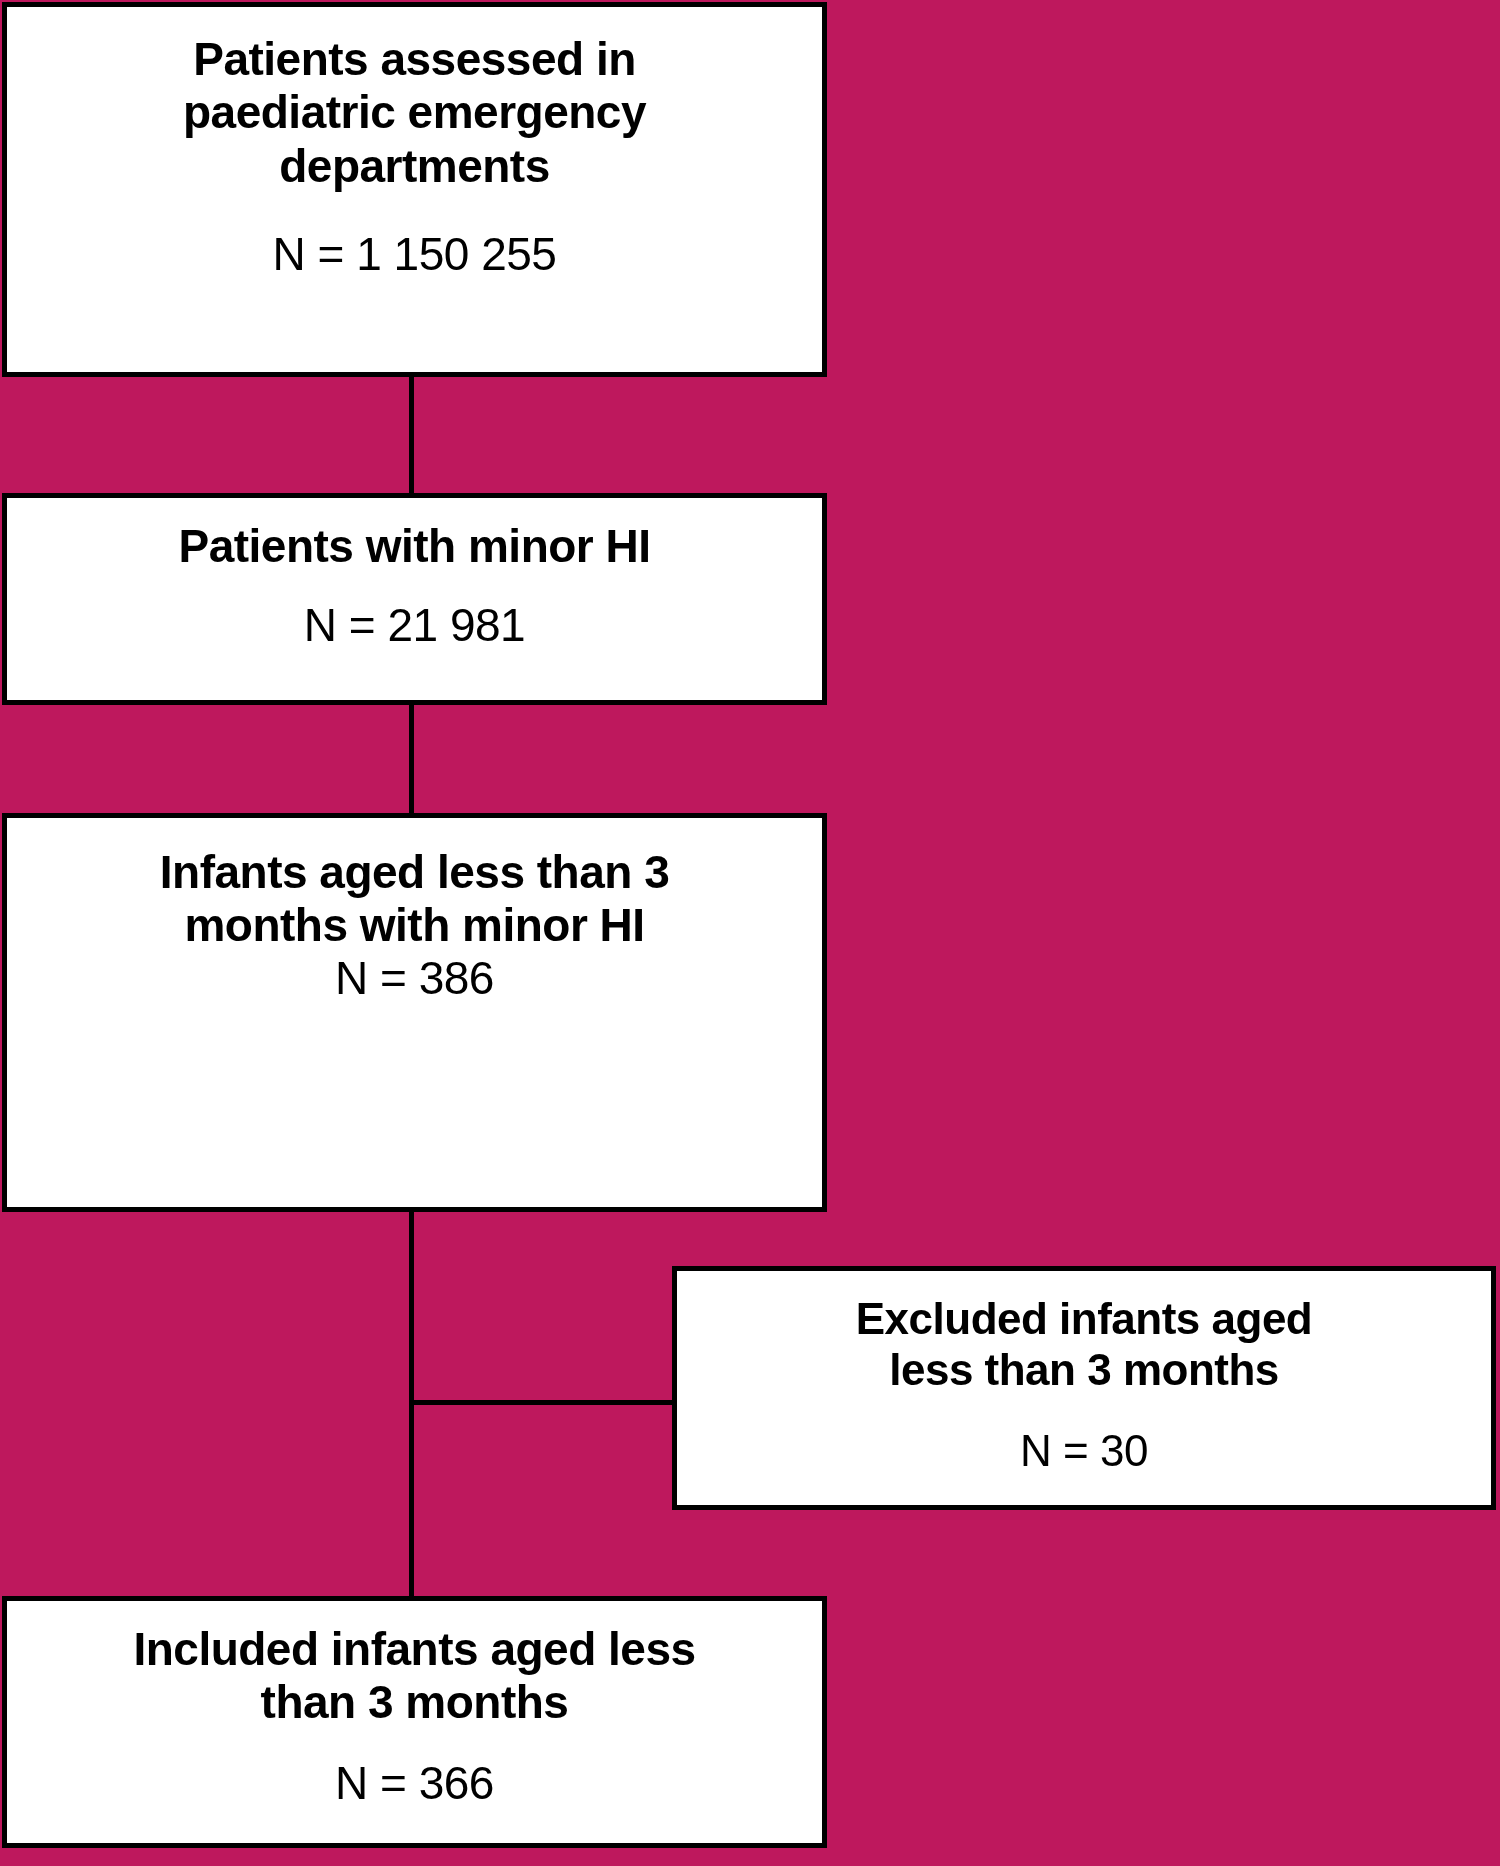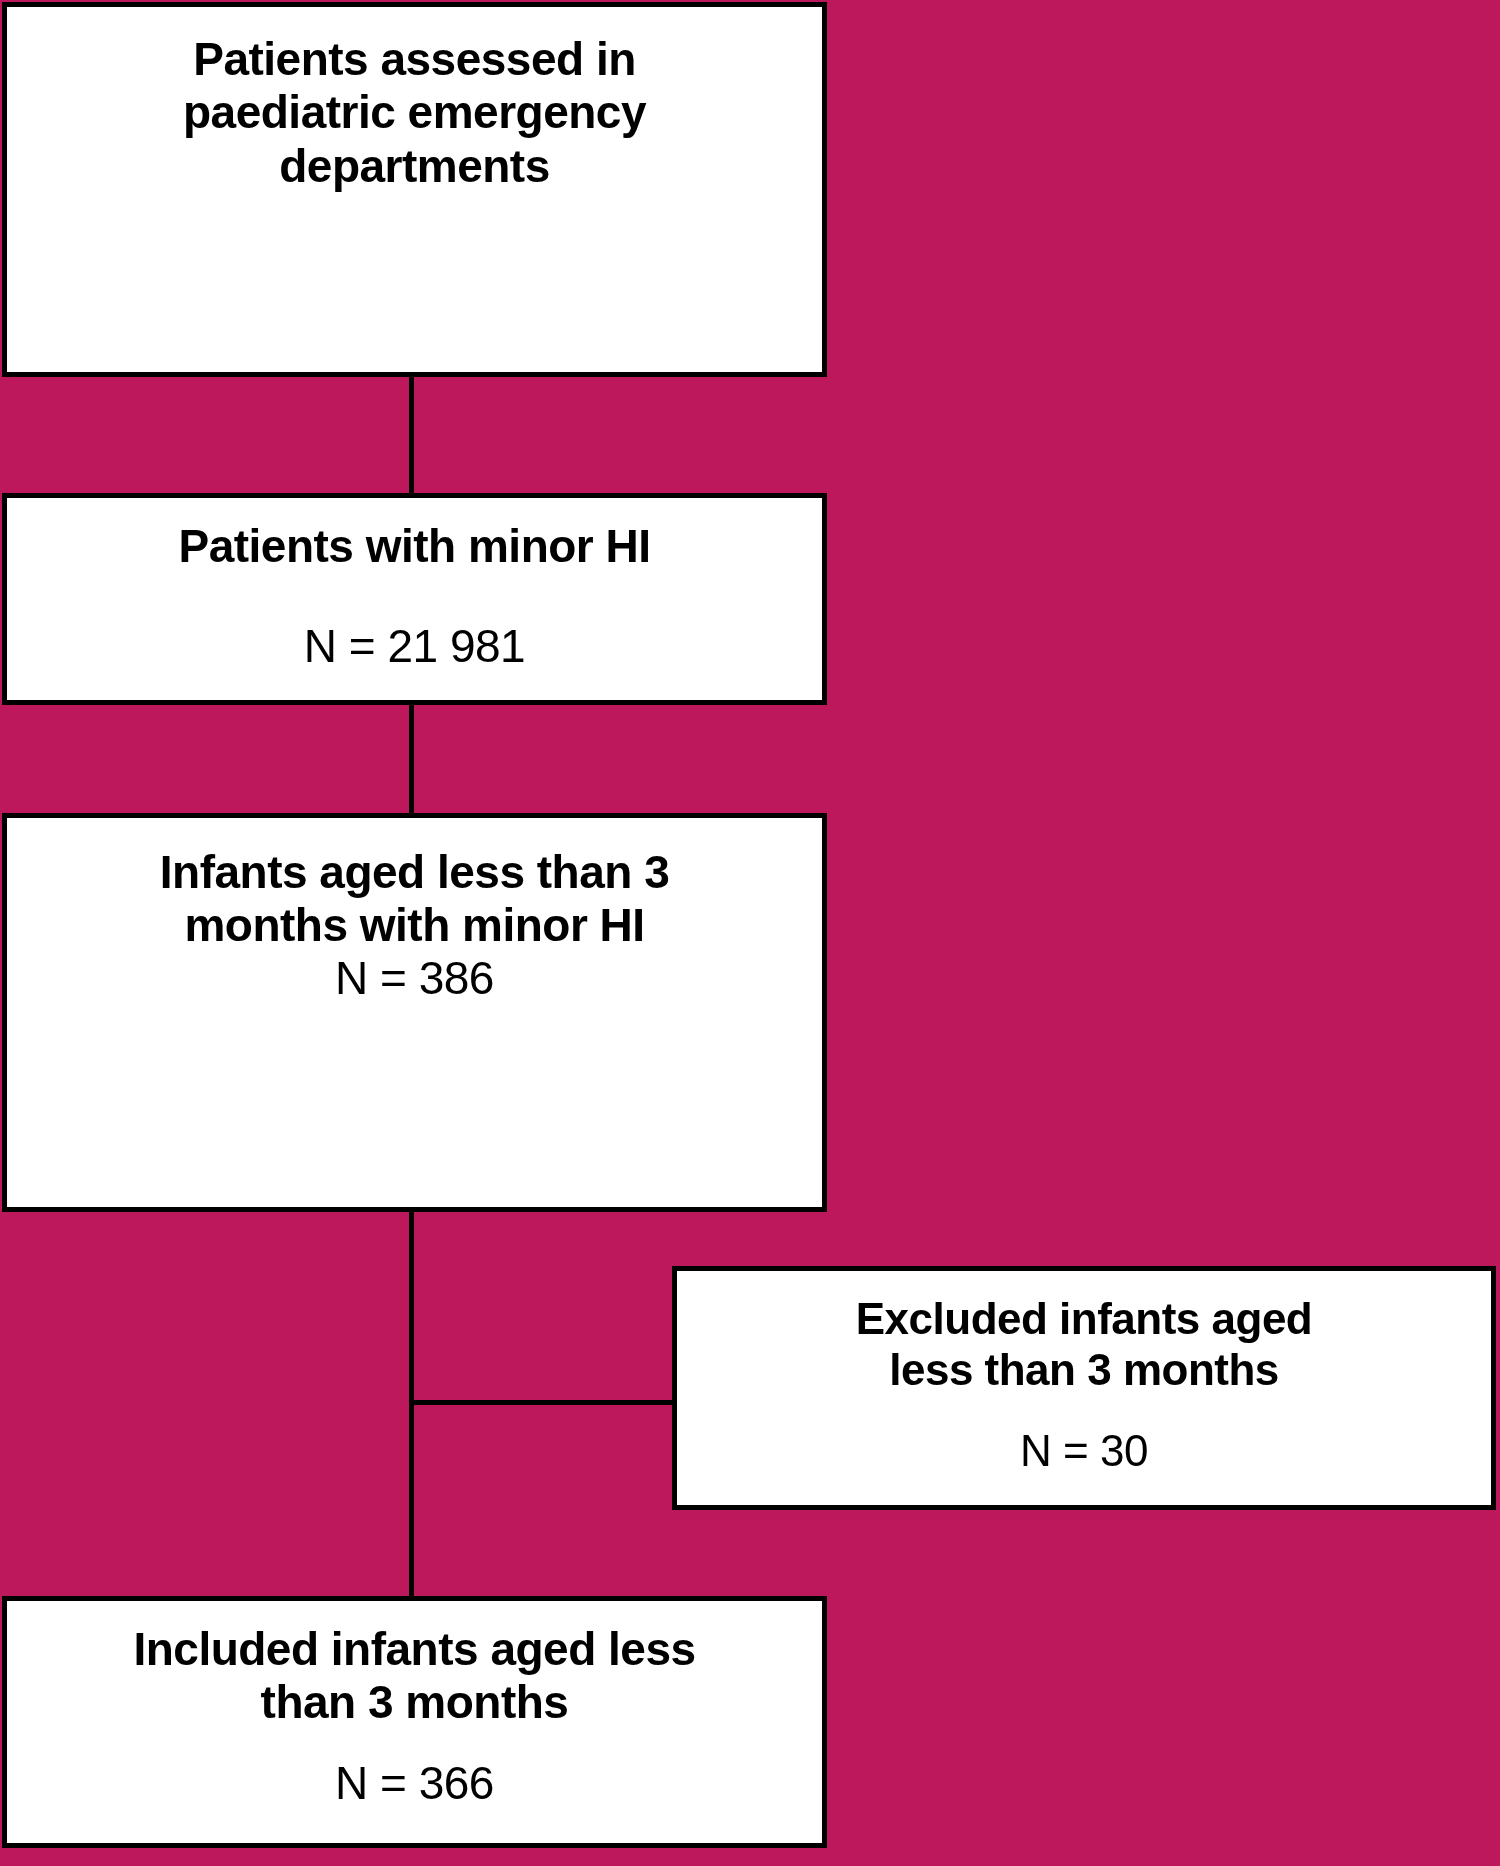--- a/index.html
+++ b/index.html
@@ -53,21 +53,21 @@
   #node-assessed .title { font-size: 46px; }
   #node-assessed .count { font-size: 46px; margin-top: 36px; }
 
   
   #node-minor-hi {
     left: 2px;  top: 493px;
     width: 825px; height: 212px;
     padding-top: 22px;
   }
   #node-minor-hi .title { font-size: 46px; }
-  #node-minor-hi .count { font-size: 46px; margin-top: 48px; }
+  #node-minor-hi .count { font-size: 46px; margin-top: 27px; }
 
   
   #node-infants-minor-hi {
     left: 2px;  top: 813px;
     width: 825px; height: 399px;
     padding-top: 28px;
   }
   #node-infants-minor-hi .title { font-size: 46px; }
   #node-infants-minor-hi .count { font-size: 46px; }
 
@@ -112,20 +112,21 @@
 
   <div class="connector-v" id="conn-1-2"></div>
   <div class="connector-v" id="conn-2-3"></div>
   <div class="connector-v" id="conn-3-5"></div>
   <div class="connector-h" id="conn-branch-excluded"></div>
 
   <div class="node" id="node-assessed">
     <div class="title">Patients assessed in
 paediatric emergency
 departments</div>
+    <div class="count">N = 1 150 255</div>
   </div>
 
   <div class="node" id="node-minor-hi">
     <div class="title">Patients with minor HI</div>
     <div class="count">N = 21 981</div>
   </div>
 
   <div class="node" id="node-infants-minor-hi">
     <div class="title">Infants aged less than 3
 months with minor HI</div>

